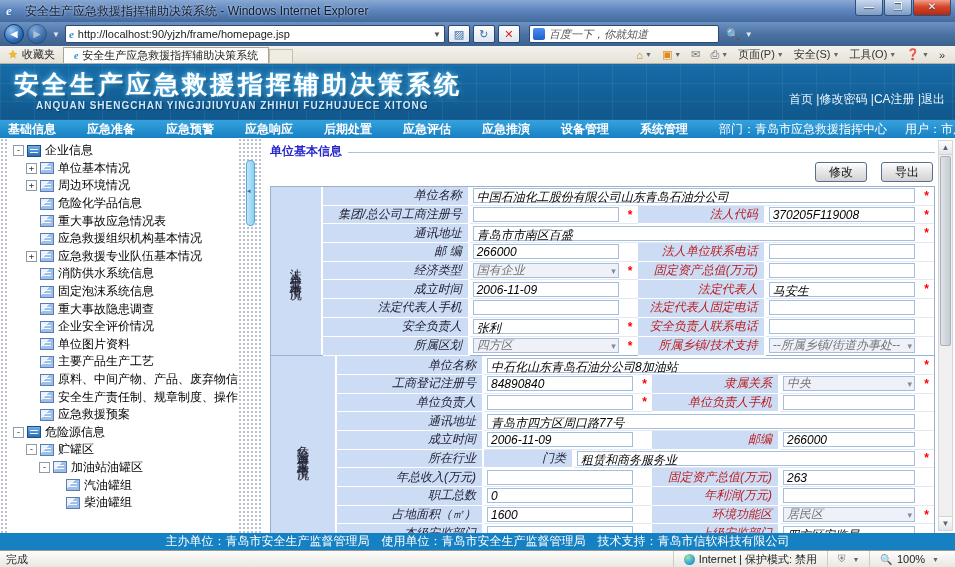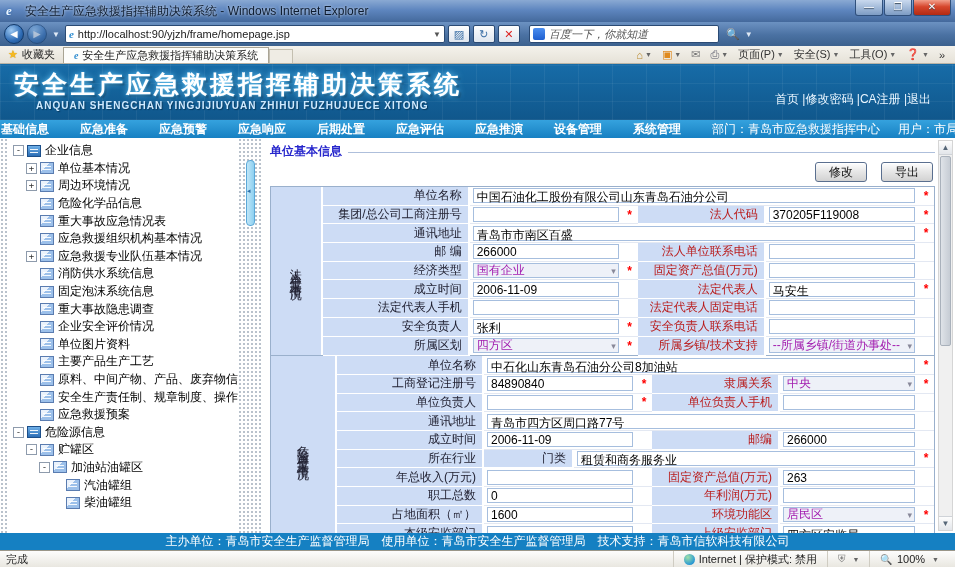--- a/index.html
+++ b/index.html
@@ -43,26 +43,26 @@
   .cmd-caret { font-size:7px; color:#666; }
   .ico-home { color:#b98a2f; } .ico-rss { color:#e08a1e; } .ico-mail { color:#777; } .ico-print { color:#556; } .ico-help { color:#2a6db5; }
 
   
   .banner { height:56px; background:
       repeating-linear-gradient(90deg, rgba(255,255,255,.06) 0 1px, transparent 1px 34px),
       repeating-linear-gradient(0deg, rgba(255,255,255,.05) 0 1px, transparent 1px 18px),
       linear-gradient(#176ca8,#10578c); position:relative; color:#fff; overflow:hidden; }
   .banner-title { position:absolute; left:14px; top:4px; font-size:25px; font-weight:bold; letter-spacing:3px; color:#fff; text-shadow:0 0 6px #6fd0ff,0 0 2px #2b8fd0,2px 2px 2px #0a3a60; }
   .banner-sub { position:absolute; left:36px; top:36px; font-size:10px; font-weight:bold; letter-spacing:1px; color:#cfeaff; text-shadow:1px 1px 1px #063; text-shadow:1px 1px 1px #083a5e; }
-  .banner-links { position:absolute; right:24px; bottom:12px; font-size:12px; color:#eaf6ff;margin-top:8px; }
+  .banner-links { position:absolute; right:10px; bottom:12px; font-size:12px; color:#eaf6ff;margin-top:8px; }
   .banner-links span.lnk { cursor:default; }
 
   
   .menubar { height:18px; background:linear-gradient(#35a2de,#1780c2); display:flex; align-items:center; font-size:12px; color:#fff; }
-  .menu-items { display:flex; padding-left:1px; gap:0; }
+  .menu-items { display:flex; padding-left:8px; gap:0; }
   .menu-item { font-weight:bold; padding:0 22px 0 0; white-space:nowrap; width:79px; }
   .menu-right { margin-left:auto; padding-right:8px; white-space:nowrap; font-size:12px; }
   .menu-right .gap { display:inline-block; width:18px; }
 
   
   .main { flex:1; display:flex; min-height:0; background:#fff; }
   .side-dots { width:9px; background-image:radial-gradient(#b9c2cc 1px, transparent 1px); background-size:4px 4px; }
   .sidebar { width:229px; overflow:hidden; padding:4px 0 0 4px; }
   .tree-row { display:flex; align-items:center; height:17.6px; white-space:nowrap; font-size:12px; color:#000; }
   .tgl { width:11px; height:11px; border:1px solid #8e9bac; background:#fff; font:9px/9px "DejaVu Sans Mono",monospace; text-align:center; color:#333; margin-right:3px; flex:0 0 11px; }
@@ -80,30 +80,30 @@
   .cheader .ctitle { font-size:12px; font-weight:bold; color:#2626cc; white-space:nowrap; }
   .cheader .cline { flex:1; border-top:1px solid #aebfdb; margin-left:6px; margin-top:2px; }
   .btnrow { display:flex; justify-content:flex-end; gap:14px; padding:3px 2px 4px 0; }
   .btn { min-width:52px; height:20px; background:linear-gradient(#fefefe,#e8e8e8 45%,#d2d2d2); border:1px solid #5a6f8f; border-radius:3px; font-size:12px; color:#111; text-align:center; line-height:18px; padding:0 10px; box-shadow:inset 0 1px 0 #fff; }
 
   .ftable { border:1px solid #9ab0cc; background:#fff; }
   .fsection { display:flex; border-bottom:1px solid #9ab0cc; }
   .fsection:last-child { border-bottom:none; }
   .vlabel { width:66px; background:#cddcf5; border-right:2px solid #fff; display:flex; align-items:center; justify-content:center; }
   .vlabel span { writing-mode:vertical-rl; text-orientation:upright; font-size:12px; color:#223; letter-spacing:3px; line-height:14px; }
-  .rows { flex:1; }
+  .rows { flex:1;font-style:italic; }
   .frow { display:flex; align-items:center; height:18.7px; border-bottom:1px solid #e3e8f2; }
   .frow:last-child { border-bottom:none; }
   .cell-label { width:147px; align-self:stretch; background:#cddcf5; border-right:2px solid #fff; border-bottom:1px solid #fff; margin-bottom:-1px; display:flex; align-items:center; justify-content:flex-end; padding-right:6px; font-size:12px; color:#223; white-space:nowrap; overflow:hidden; }
   .cell-sublabel { width:90px; align-self:stretch; background:#cddcf5; border-right:2px solid #fff; border-bottom:1px solid #fff; margin-bottom:-1px; display:flex; align-items:center; justify-content:flex-end; padding-right:6px; font-size:12px; color:#223; }
   .cell-input { display:flex; align-items:center; padding:0 3px; }
   .cell-input.half { width:152px; }
   .cell-input.full { flex:1; }
   .tin { width:100%; height:15px; border:1px solid #a6bede; background:#fff; font-size:12px; padding:0 3px; color:#000; font-family:"Liberation Sans","DejaVu Sans",sans-serif; }
-  .tsel { width:100%; height:15px; border:1px solid #a6bede; background:#eef1f8; font-size:12px; padding:0 14px 0 3px; color:#a21caf; position:relative; white-space:nowrap; overflow:hidden; line-height:13px; }
+  .tsel { width:100%; height:15px; border:1px solid #a6bede; background:#eef1f8; font-size:12px; padding:0 14px 0 3px; color:#737373; position:relative; white-space:nowrap; overflow:hidden; line-height:13px; }
   .tsel::after { content:"▾"; position:absolute; right:2px; top:1px; font-size:9px; color:#889; }
   .cell-star { width:16px; text-align:center; color:#f00; font-weight:bold; font-size:12px; }
   .cell-rlabel { width:128px; align-self:stretch; background:#cddcf5; border-right:2px solid #fff; border-bottom:1px solid #fff; margin-bottom:-1px; display:flex; align-items:center; justify-content:flex-end; padding-right:6px; font-size:12px; color:#b91c1c; white-space:nowrap; overflow:hidden; }
   .cell-rinput { flex:1; display:flex; align-items:center; padding:0 3px; }
 
   .vscroll { position:absolute; right:2px; top:2px; bottom:2px; width:15px; background:#f0f0f0; border:1px solid #d5d5d5; }
   .varrow { height:14px; text-align:center; font-size:8px; color:#567; line-height:14px; background:linear-gradient(#fdfdfd,#e3e6ea); border-bottom:1px solid #cfd3d8; }
   .varrow.bottom { position:absolute; bottom:0; left:0; right:0; border-top:1px solid #cfd3d8; border-bottom:none; }
   .vthumb { margin:1px; height:190px; background:linear-gradient(90deg,#dfe3e8,#c6ccd4); border:1px solid #a9b1bb; border-radius:2px; }
 

